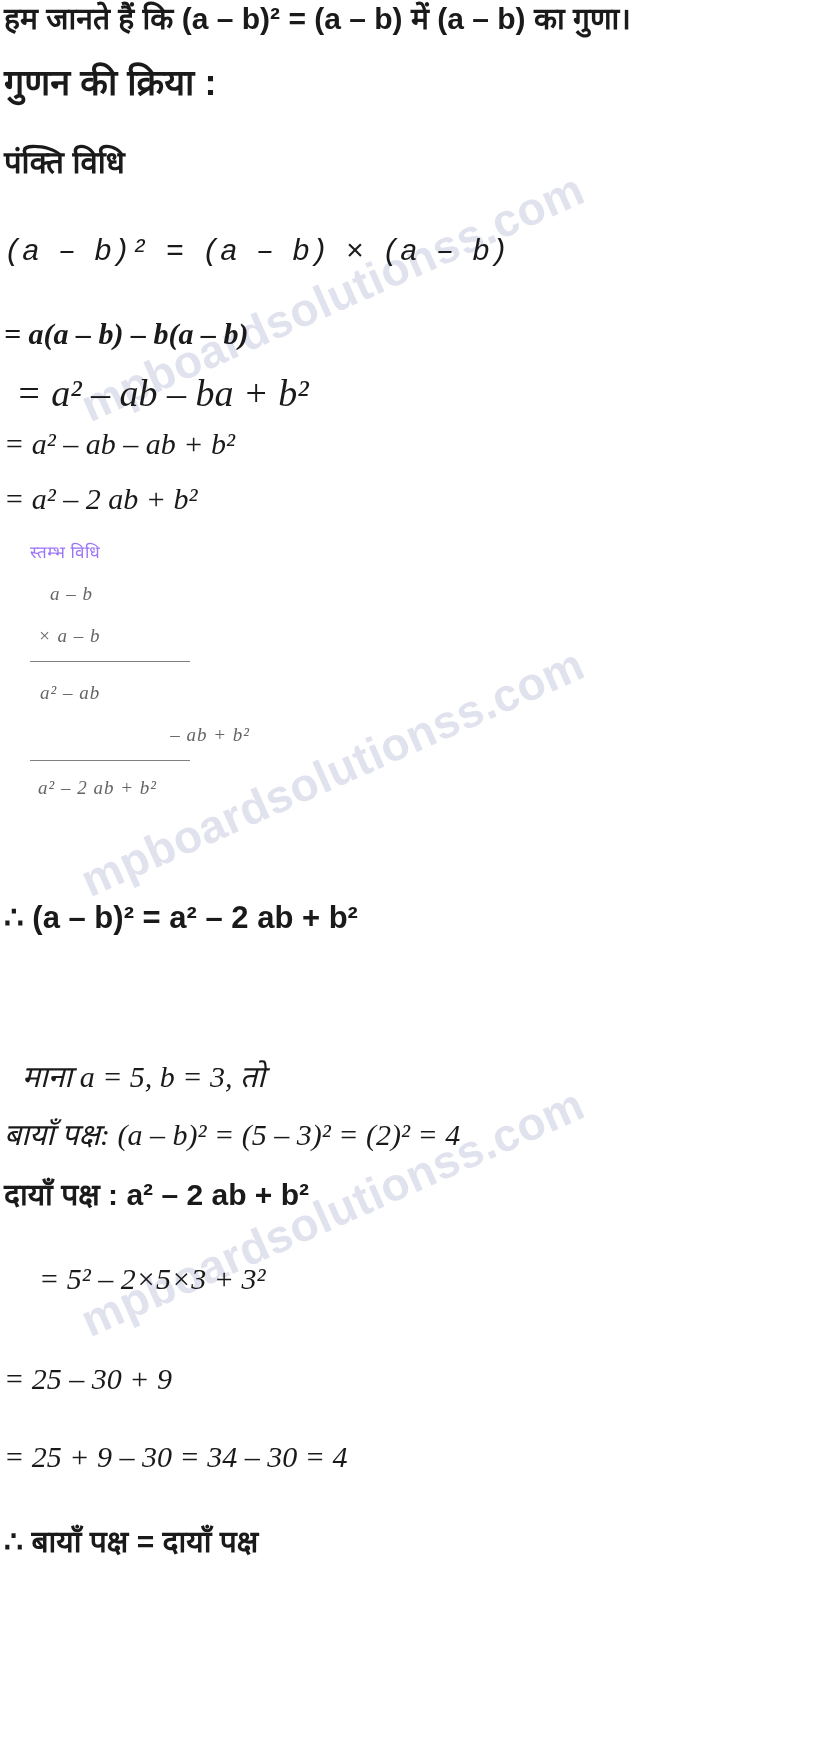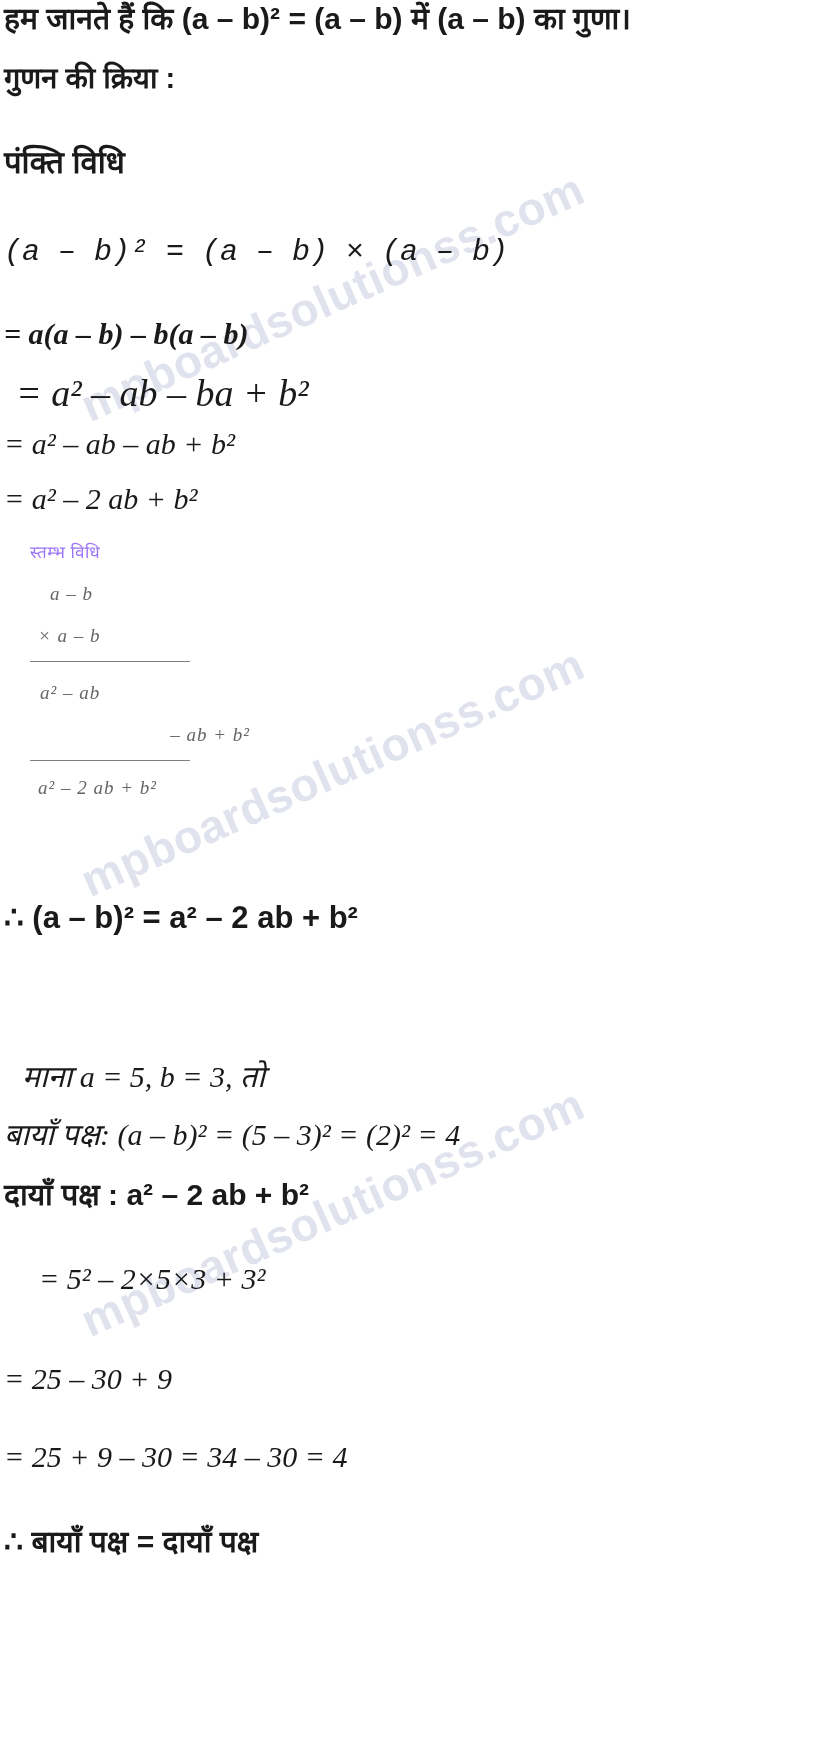--- a/index.html
+++ b/index.html
@@ -47,21 +47,21 @@
   .hi {
     font-family: "Liberation Sans", sans-serif;
     font-weight: bold;
   }
   .math {
     font-family: "Liberation Serif", serif;
     font-style: italic;
   }
 
   .t-intro   { left: 4px;  top: 2px;   font-size: 30px; }
-  .h-mul     { left: 4px;  top: 62px;  font-size: 29px; }
+  .h-mul     { left: 4px;  top: 62px;  font-size: 36px; }
   .h-row     { left: 4px;  top: 145px; font-size: 31px; }
 
   .e1 { left: 4px; top: 235px; font-size: 30px; font-family: Liberation Mono, monospace; }
   .e2 { left: 4px; top: 317px; font-size: 30px; font-weight: bold; }
   .e3 { left: 16px; top: 372px; font-size: 38px; }
   .e4 { left: 4px; top: 427px; font-size: 30px; }
   .e5 { left: 4px; top: 482px; font-size: 30px; }
 
   .result    { left: 4px;  top: 900px; font-size: 31px; }
   .h-verify  { left: 4px;  top: 992px; font-size: 31px; }

